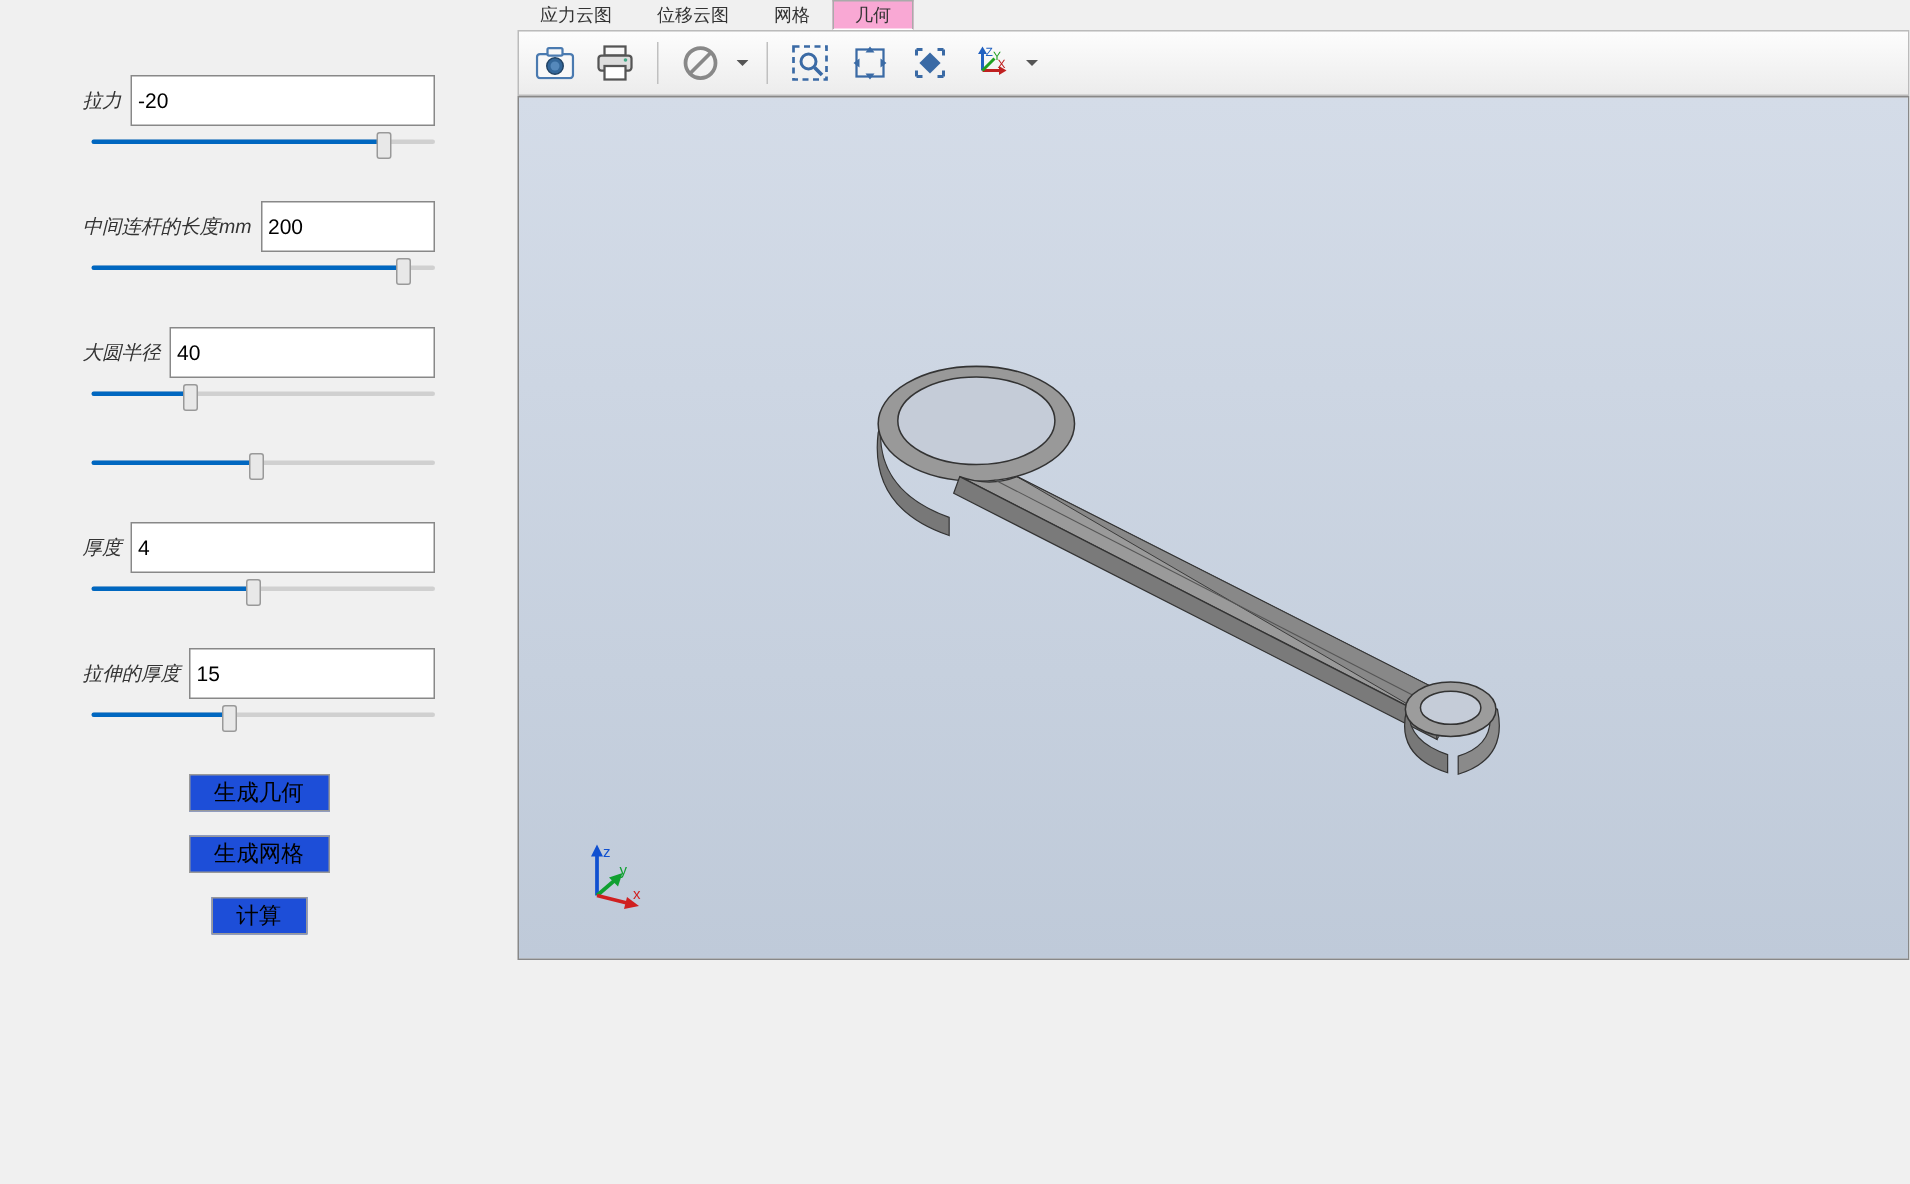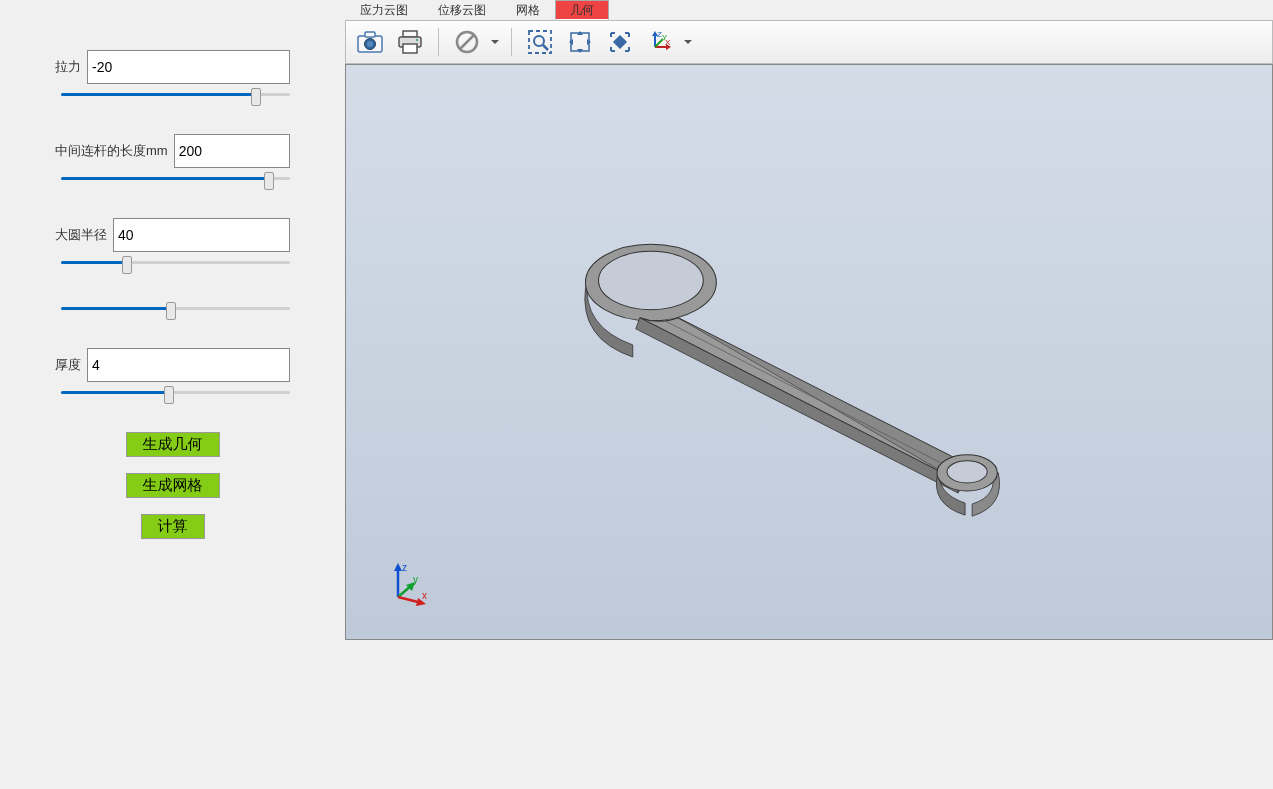--- a/index.html
+++ b/index.html
@@ -26,20 +26,21 @@
     }
     .param-row {
       display: flex;
       align-items: center;
       gap: 6px;
     }
     .param-label {
       font-size: 13px;
       color: #333;
       white-space: nowrap;
+      font-style: italic;
     }
     .param-input {
       flex: 1;
       height: 34px;
       border: 1px solid #888;
       padding: 1px 4px;
       font-size: 14px;
       background: #fff;
       min-width: 80px;
     }
@@ -78,21 +79,21 @@
       display: flex;
       flex-direction: column;
       align-items: center;
       gap: 16px;
       margin-top: 28px;
     }
     .action-button {
       padding: 2px 16px;
       font-size: 15px;
       font-family: "SimSun", serif;
-      background: #84cc16;
+      background: #1d4ed8;
       border: 1px solid #999;
       cursor: pointer;
     }
     .main-area {
       flex: 1;
       display: flex;
       flex-direction: column;
       background: #f0f0f0;
     }
     .tab-bar {
@@ -101,21 +102,21 @@
       background: #f0f0f0;
     }
     .tab {
       padding: 1px 14px;
       font-size: 12px;
       color: #333;
       cursor: pointer;
       border: 1px solid transparent;
     }
     .tab.active {
-      background: #ef4444;
+      background: #f9a8d4;
       border: 1px solid #aaa;
       border-bottom: 1px solid #fff;
     }
     .toolbar {
       display: flex;
       align-items: center;
       height: 44px;
       padding: 0 6px;
       gap: 4px;
       background: linear-gradient(#fdfdfd, #ececec);
@@ -214,20 +215,31 @@
         <span class="param-label">厚度</span>
         <input class="param-input" value="4" style="">
       </div>
       <div class="slider-track">
         <div class="slider-rail"></div>
         <div class="slider-fill" style="width:47%"></div>
         <div class="slider-thumb" style="left:47%"></div>
       </div>
     </div>
 
+    <div class="param-group">
+      <div class="param-row">
+        <span class="param-label">拉伸的厚度</span>
+        <input class="param-input" value="15" style="">
+      </div>
+      <div class="slider-track">
+        <div class="slider-rail"></div>
+        <div class="slider-fill" style="width:40%"></div>
+        <div class="slider-thumb" style="left:40%"></div>
+      </div>
+    </div>
 
     <div class="button-group">
       <button class="action-button">生成几何</button>
       <button class="action-button">生成网格</button>
       <button class="action-button">计算</button>
     </div>
   </div>
 
   <div class="main-area">
     <div class="tab-bar">

